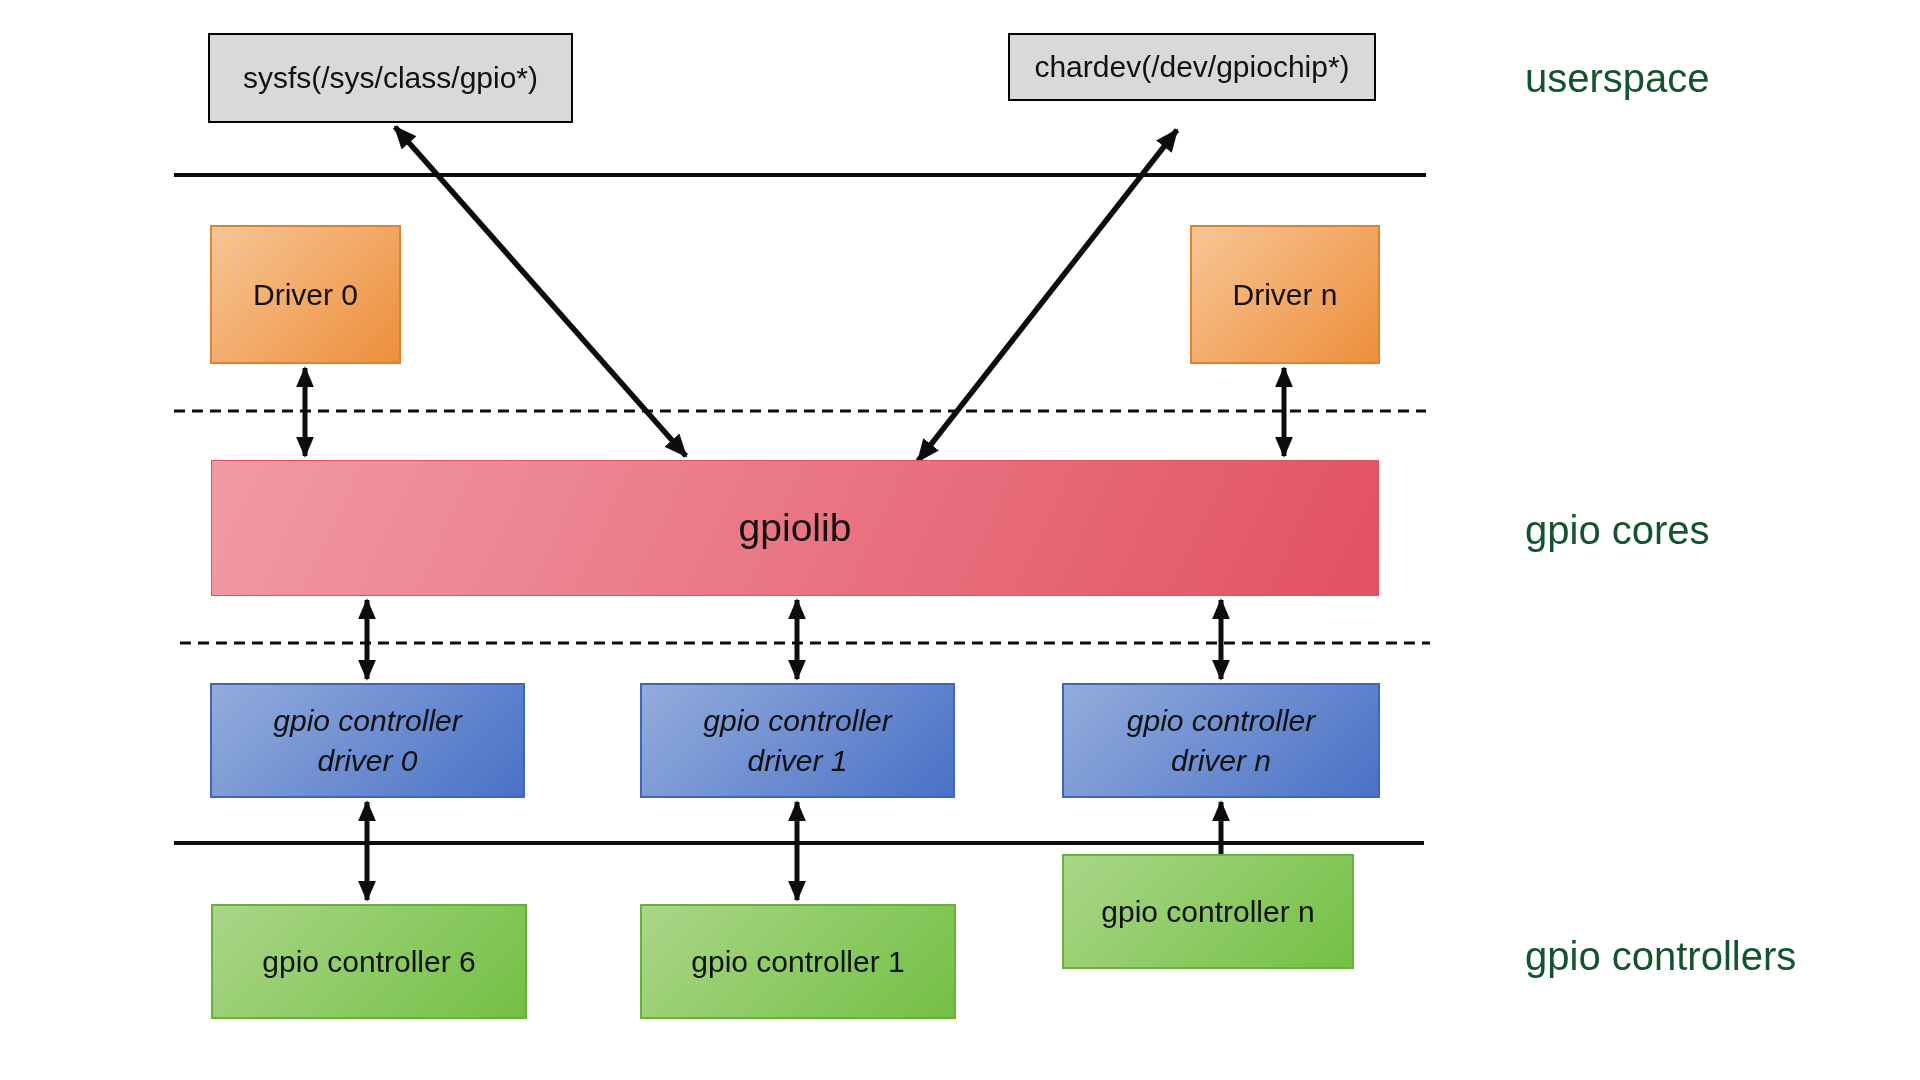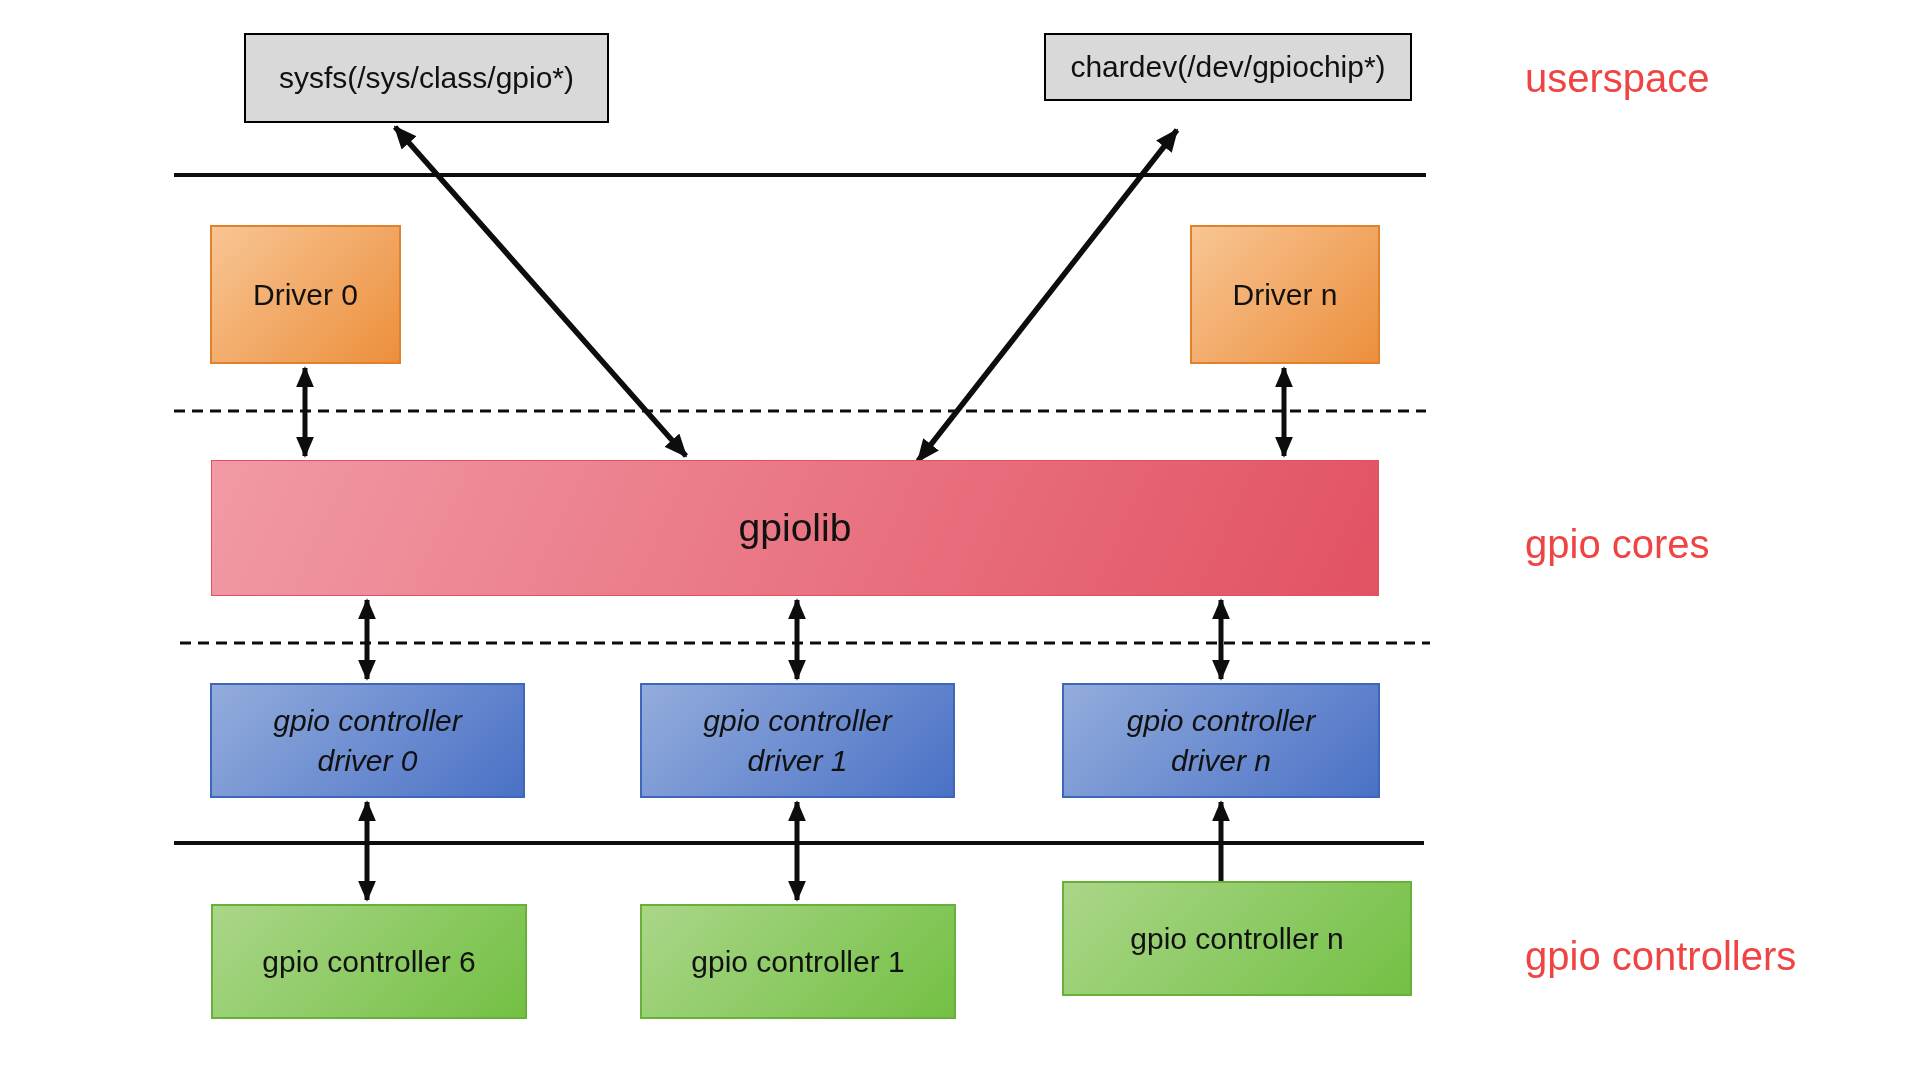--- a/index.html
+++ b/index.html
@@ -18,21 +18,20 @@
     align-items:center;
     justify-content:center;
     text-align:center;
     color:#111111;
   }
   .box .two-line span{display:block;font-style:italic;}
   .gray{
     background:#d9d9d9;
     border:2.5px solid #000000;
     font-size:30px;
-    margin-left:36px;
   }
   .orange{
     background:linear-gradient(135deg,#f8c594 0%,#ec8f3c 100%);
     border:2px solid #e0812d;
     font-size:30px;
   }
   .pink{
     background:linear-gradient(115deg,#f19aa5 0%,#e25263 100%);
     border:1px solid #e05060;
     font-size:39px;
@@ -47,21 +46,21 @@
   .green{
     background:linear-gradient(135deg,#aad688 0%,#73c044 100%);
     border:2px solid #67b13a;
     font-size:30px;
   }
   .layer-label{
     position:absolute;
     left:1525px;
     transform:translateY(-50%);
     font-size:40px;
-    color:#ef4444;
+    color:#14532d;
     white-space:nowrap;
   }
   .layer-label.wrap{
     white-space:normal;
     width:350px;
     line-height:1.25;
   }
   svg.connectors{
     position:absolute;
     left:0;top:0;
@@ -137,21 +136,21 @@
       <span>driver n</span>
     </div>
   </div>
 
   <div class="box green" style="left:211px;top:904px;width:316px;height:115px">
     <span>gpio controller 6</span>
   </div>
   <div class="box green" style="left:640px;top:904px;width:316px;height:115px">
     <span>gpio controller 1</span>
   </div>
-  <div class="box green" style="left:1062px;top:881px;width:350px;height:115px">
+  <div class="box green" style="left:1062px;top:854px;width:292px;height:115px">
     <span>gpio controller n</span>
   </div>
 
   <div class="layer-label" style="top:78px">userspace</div>
-  <div class="layer-label" style="top:544px">gpio cores</div>
+  <div class="layer-label" style="top:530px">gpio cores</div>
   <div class="layer-label" style="top:956px">gpio controllers</div>
 
 </div>
 
 </body></html>

